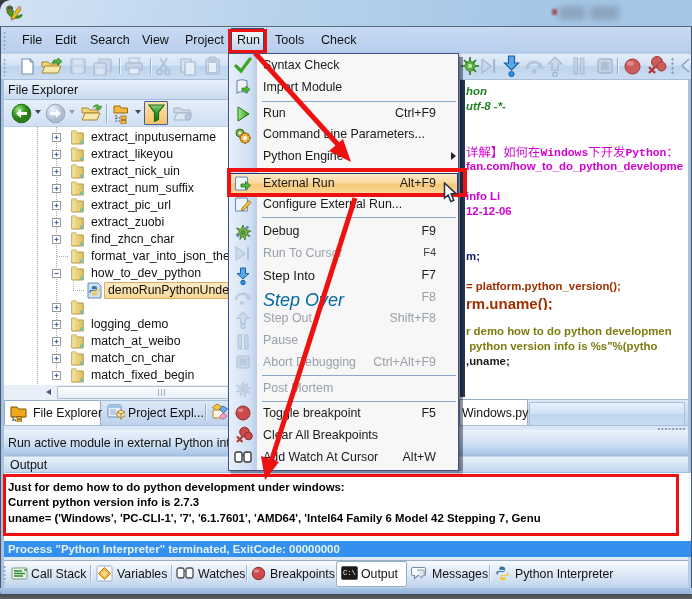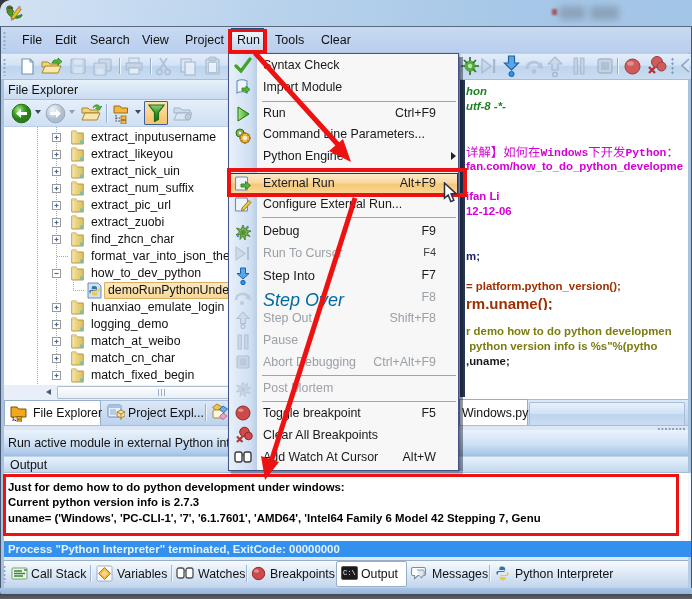--- a/index.html
+++ b/index.html
@@ -37,21 +37,21 @@
 <div class="abs" style="left:1px;top:27px;width:690px;height:26px;background:linear-gradient(#c8d9f2,#b9cfee);border-bottom:1px solid #b2c8e6;"></div>
 <div class="abs" style="left:231px;top:28px;width:33px;height:26px;background:linear-gradient(#f7fafd,#dde9f6 40%,#b6cdec 100%);border:1px solid #2c4a7c;border-bottom:none;"></div>
 <div class="abs" style="left:3px;top:31px;width:3px;height:18px;background-image:radial-gradient(circle,#8fa8c8 1px,transparent 1.2px);background-size:3px 4px;background-repeat:repeat-y;"></div>
 <div class="abs" style="left:22px;top:33px;font-size:12.5px;color:#111;">File</div>
 <div class="abs" style="left:55px;top:33px;font-size:12.5px;color:#111;">Edit</div>
 <div class="abs" style="left:90px;top:33px;font-size:12.5px;color:#111;">Search</div>
 <div class="abs" style="left:142px;top:33px;font-size:12.5px;color:#111;">View</div>
 <div class="abs" style="left:185px;top:33px;font-size:12.5px;color:#111;">Project</div>
 <div class="abs" style="left:237px;top:33px;font-size:12.5px;color:#111;">Run</div>
 <div class="abs" style="left:275px;top:33px;font-size:12.5px;color:#111;">Tools</div>
-<div class="abs" style="left:321px;top:33px;font-size:12.5px;color:#111;">Clear</div>
+<div class="abs" style="left:321px;top:33px;font-size:12.5px;color:#111;">Check</div>
 <div class="abs" style="left:1px;top:54px;width:690px;height:26px;background:linear-gradient(#e3edf9 0%,#d2e2f4 45%,#bed5ee 50%,#cadcf0 100%);border-bottom:1px solid #a7bedb;"></div>
 <div class="abs" style="left:3px;top:58px;width:3px;height:18px;background-image:radial-gradient(circle,#8fa8c8 1px,transparent 1.2px);background-size:3px 4px;background-repeat:repeat-y;"></div>
 <svg class="abs" style="left:18px;top:57px" width="19" height="19" viewBox="0 0 19 19">
 <path d="M4 2 h8 l3 3 v12 h-11 z" fill="#fff" stroke="#7a93b8" stroke-width="1.2"></path>
 <path d="M12 2 l3 3 h-3 z" fill="#d7e3f2" stroke="#7a93b8" stroke-width="1"></path>
     </svg>
 <svg class="abs" style="left:41px;top:57px" width="21" height="19" viewBox="0 0 21 19">
 <path d="M1 5 h6 l2 2 h8 v3 h-16 z" fill="#f0d57a" stroke="#a8852c" stroke-width="1"></path>
 <path d="M1 16 L4 9 h16 l-3 7 z" fill="#f7e9ae" stroke="#a8852c" stroke-width="1"></path>
 <path d="M13 3 h4 v-2 l4 3.5 -4 3.5 v-2 h-6 z" fill="#52b43c" stroke="#2d7d1e" stroke-width="0.8"></path>
@@ -359,21 +359,20 @@
 <defs>
         <linearGradient id="fo69299.0" x1="0" y1="0" x2="1" y2="0">
           <stop offset="0" stop-color="#fbf2c8"></stop>
           <stop offset="0.25" stop-color="#eeda8e"></stop>
           <stop offset="1" stop-color="#ddc05e"></stop>
         </linearGradient>
       </defs>
 <path d="M2 2 h5 l1.5 2 H2 z" fill="#e8d386"></path>
 <rect x="11.5" y="11.5" width="3" height="3" fill="#5ec4c0" opacity="0.9"></rect>
     </svg>
-<div class="abs" style="left:91px;top:300px;width:141px;height:15px;font-size:12.3px;color:#111;white-space:nowrap;overflow:hidden;">huanxiao_emulate_login</div>
 <svg class="abs" style="left:52px;top:319.5px" width="9" height="9" viewBox="0 0 9 9">
 <rect x="0.5" y="0.5" width="8" height="8" fill="#fff" stroke="#9a9a9a"></rect>
       <path d="M2.5 4.5 h4 M4.5 2.5 v4" stroke="#4a6a9a" stroke-width="1.2"></path>
     </svg>
 <svg class="abs" style="left:70px;top:316.0px" width="15" height="16" viewBox="0 0 17 16" preserveAspectRatio="none">
 <path d="M2 2 h5 l1.5 2 H15 v11 H2 z" fill="url(#fo69316.0)" stroke="#b09440" stroke-width="1"></path>
 <defs>
         <linearGradient id="fo69316.0" x1="0" y1="0" x2="1" y2="0">
           <stop offset="0" stop-color="#fbf2c8"></stop>
           <stop offset="0.25" stop-color="#eeda8e"></stop>
@@ -477,21 +476,21 @@
         <path transform="translate(134.6,11.6) scale(0.01240,-0.01240)" d="M649 703V418H369V461V703ZM52 418V346H288C274 209 223 75 54 -28C74 -41 101 -66 114 -84C299 33 351 189 365 346H649V-81H726V346H949V418H726V703H918V775H89V703H293V461L292 418Z"></path>
         <path transform="translate(147.0,11.6) scale(0.01240,-0.01240)" d="M673 790C716 744 773 680 801 642L860 683C832 719 774 781 731 826ZM144 523C154 534 188 540 251 540H391C325 332 214 168 30 57C49 44 76 15 86 -1C216 79 311 181 381 305C421 230 471 165 531 110C445 49 344 7 240 -18C254 -34 272 -62 280 -82C392 -51 498 -5 589 61C680 -6 789 -54 917 -83C928 -62 948 -32 964 -16C842 7 736 50 648 108C735 185 803 285 844 413L793 437L779 433H441C454 467 467 503 477 540H930L931 612H497C513 681 526 753 537 830L453 844C443 762 429 685 411 612H229C257 665 285 732 303 797L223 812C206 735 167 654 156 634C144 612 133 597 119 594C128 576 140 539 144 523ZM588 154C520 212 466 281 427 361H742C706 279 652 211 588 154Z"></path>
         <path transform="translate(200.4,11.6) scale(0.01240,-0.01240)" d="M250 486C290 486 326 515 326 560C326 606 290 636 250 636C210 636 174 606 174 560C174 515 210 486 250 486ZM250 -4C290 -4 326 26 326 71C326 117 290 146 250 146C210 146 174 117 174 71C174 26 210 -4 250 -4Z"></path>
       </g>
       <text x="74.4" y="11" font-family="Liberation Mono" font-size="11.4" font-weight="bold" fill="#d400d4">Windows</text>
       <text x="159.4" y="11" font-family="Liberation Mono" font-size="11.4" font-weight="bold" fill="#d400d4">Python</text>
     </svg>
 <div class="abs mono" style="left:466px;top:85px;width:222px;height:15px;font-size:11.4px;font-weight:bold;white-space:pre;overflow:hidden;"><span style="color:#1e801e;font-style:italic;">hon</span></div>
 <div class="abs mono" style="left:466px;top:100px;width:222px;height:15px;font-size:11.4px;font-weight:bold;white-space:pre;overflow:hidden;"><span style="color:#1e801e;font-style:italic;">utf-8 -*-</span></div>
 <div class="abs mono" style="left:466px;top:160px;width:222px;height:15px;font-size:11.4px;font-weight:bold;white-space:pre;overflow:hidden;"><span style="color:#d400d4;">fan.com/how_to_do_python_developme</span></div>
-<div class="abs mono" style="left:466px;top:190px;width:222px;height:15px;font-size:11.4px;font-weight:bold;white-space:pre;overflow:hidden;"><span style="color:#d400d4;">ifan Li</span></div>
+<div class="abs mono" style="left:466px;top:190px;width:222px;height:15px;font-size:11.4px;font-weight:bold;white-space:pre;overflow:hidden;"><span style="color:#d400d4;">info Li</span></div>
 <div class="abs mono" style="left:466px;top:205px;width:222px;height:15px;font-size:11.4px;font-weight:bold;white-space:pre;overflow:hidden;"><span style="color:#d400d4;">12-12-06</span></div>
 <div class="abs mono" style="left:466px;top:250px;width:222px;height:15px;font-size:11.4px;font-weight:bold;white-space:pre;overflow:hidden;"><span style="color:#16216e;">m;</span></div>
 <div class="abs mono" style="left:466px;top:280px;width:222px;height:15px;font-size:11.4px;font-weight:bold;white-space:pre;overflow:hidden;"><span style="color:#a03000;">= platform.python_version();</span></div>
 <div class="abs mono" style="left:466px;top:295px;width:222px;height:15px;font-size:15px;font-weight:bold;white-space:pre;overflow:hidden;"><span style="color:#a03000;">rm.uname();</span></div>
 <div class="abs mono" style="left:466px;top:325px;width:222px;height:15px;font-size:11.4px;font-weight:bold;white-space:pre;overflow:hidden;"><span style="color:#7c7c10;">r demo how to do python developmen</span></div>
 <div class="abs mono" style="left:466px;top:340px;width:222px;height:15px;font-size:11.4px;font-weight:bold;white-space:pre;overflow:hidden;"><span style="color:#7c7c10;">&nbsp;python version info is %s"%(pytho</span></div>
 <div class="abs mono" style="left:466px;top:355px;width:222px;height:15px;font-size:11.4px;font-weight:bold;white-space:pre;overflow:hidden;"><span style="color:#1a1a1a;">,uname;</span></div>
 <div class="abs" style="left:459px;top:399px;width:229px;height:26px;background:linear-gradient(#dce8f6,#bdd2ec);border-top:1px solid #a7bedb;"></div>
 <div class="abs" style="left:459px;top:399px;width:69px;height:26px;background:#fff;border:1px solid #98aec8;border-bottom:none;"></div>
 <div class="abs" style="left:462px;top:406px;font-size:12.3px;color:#111;">Windows.py</div>

